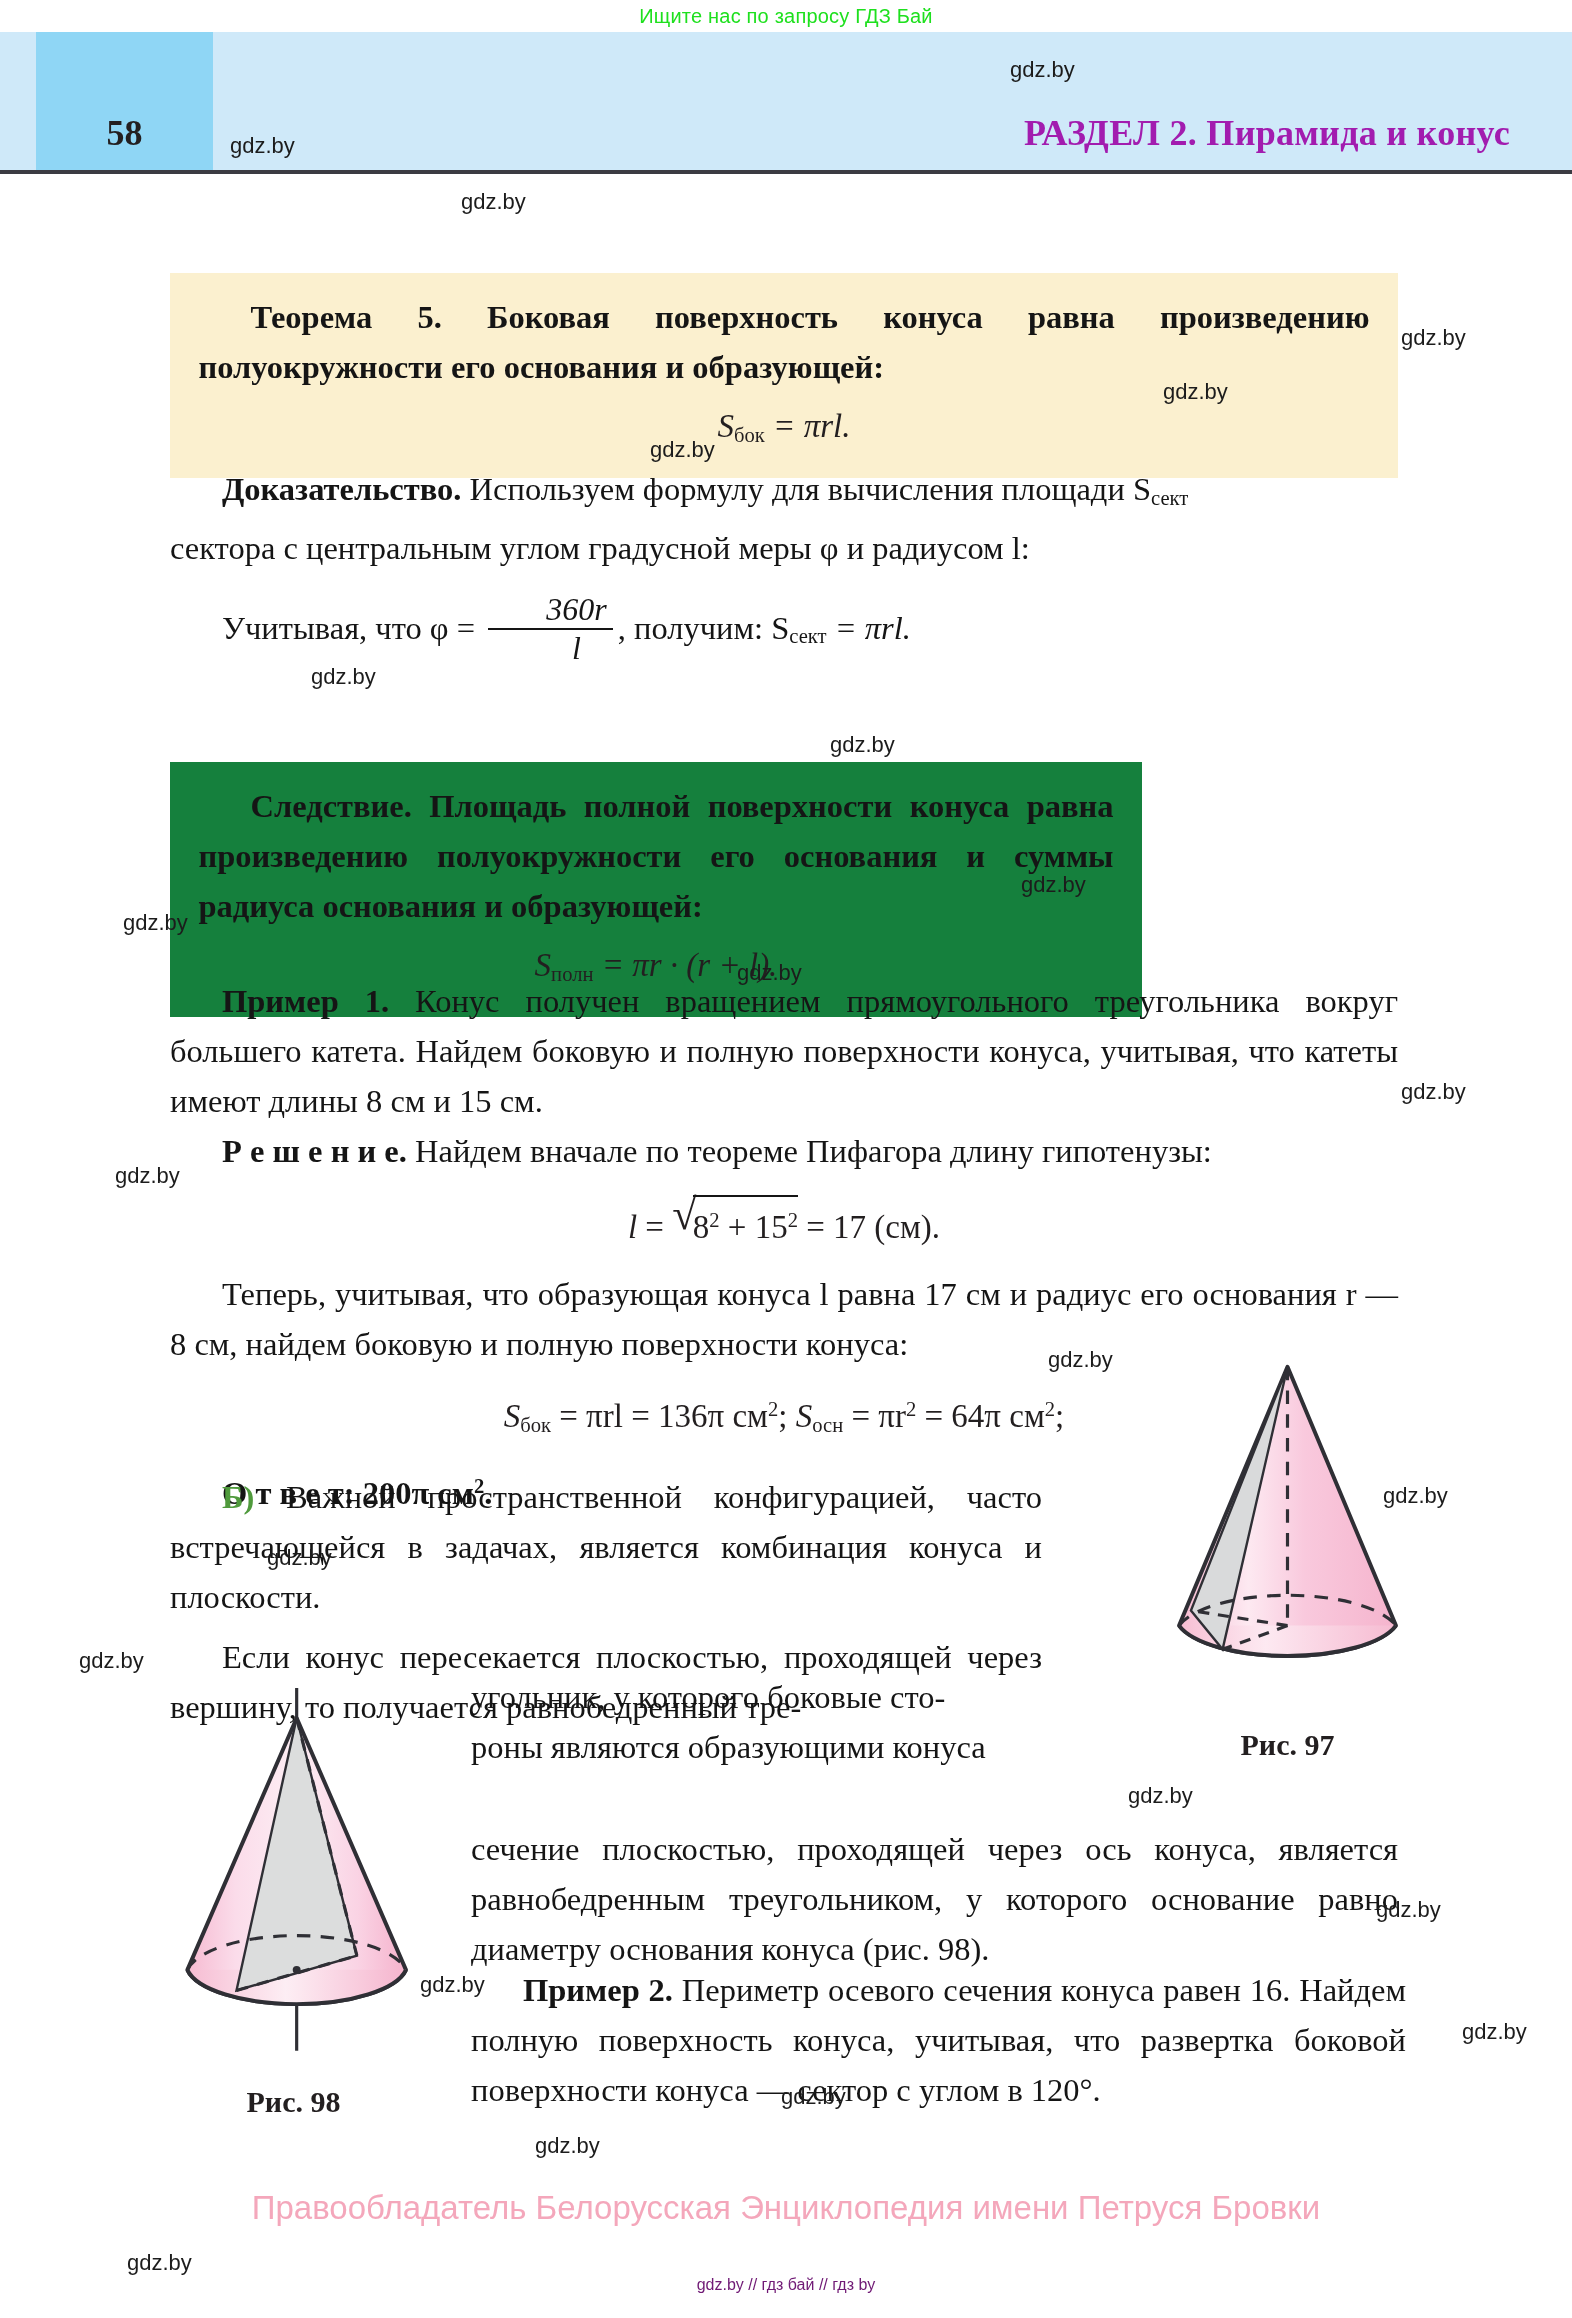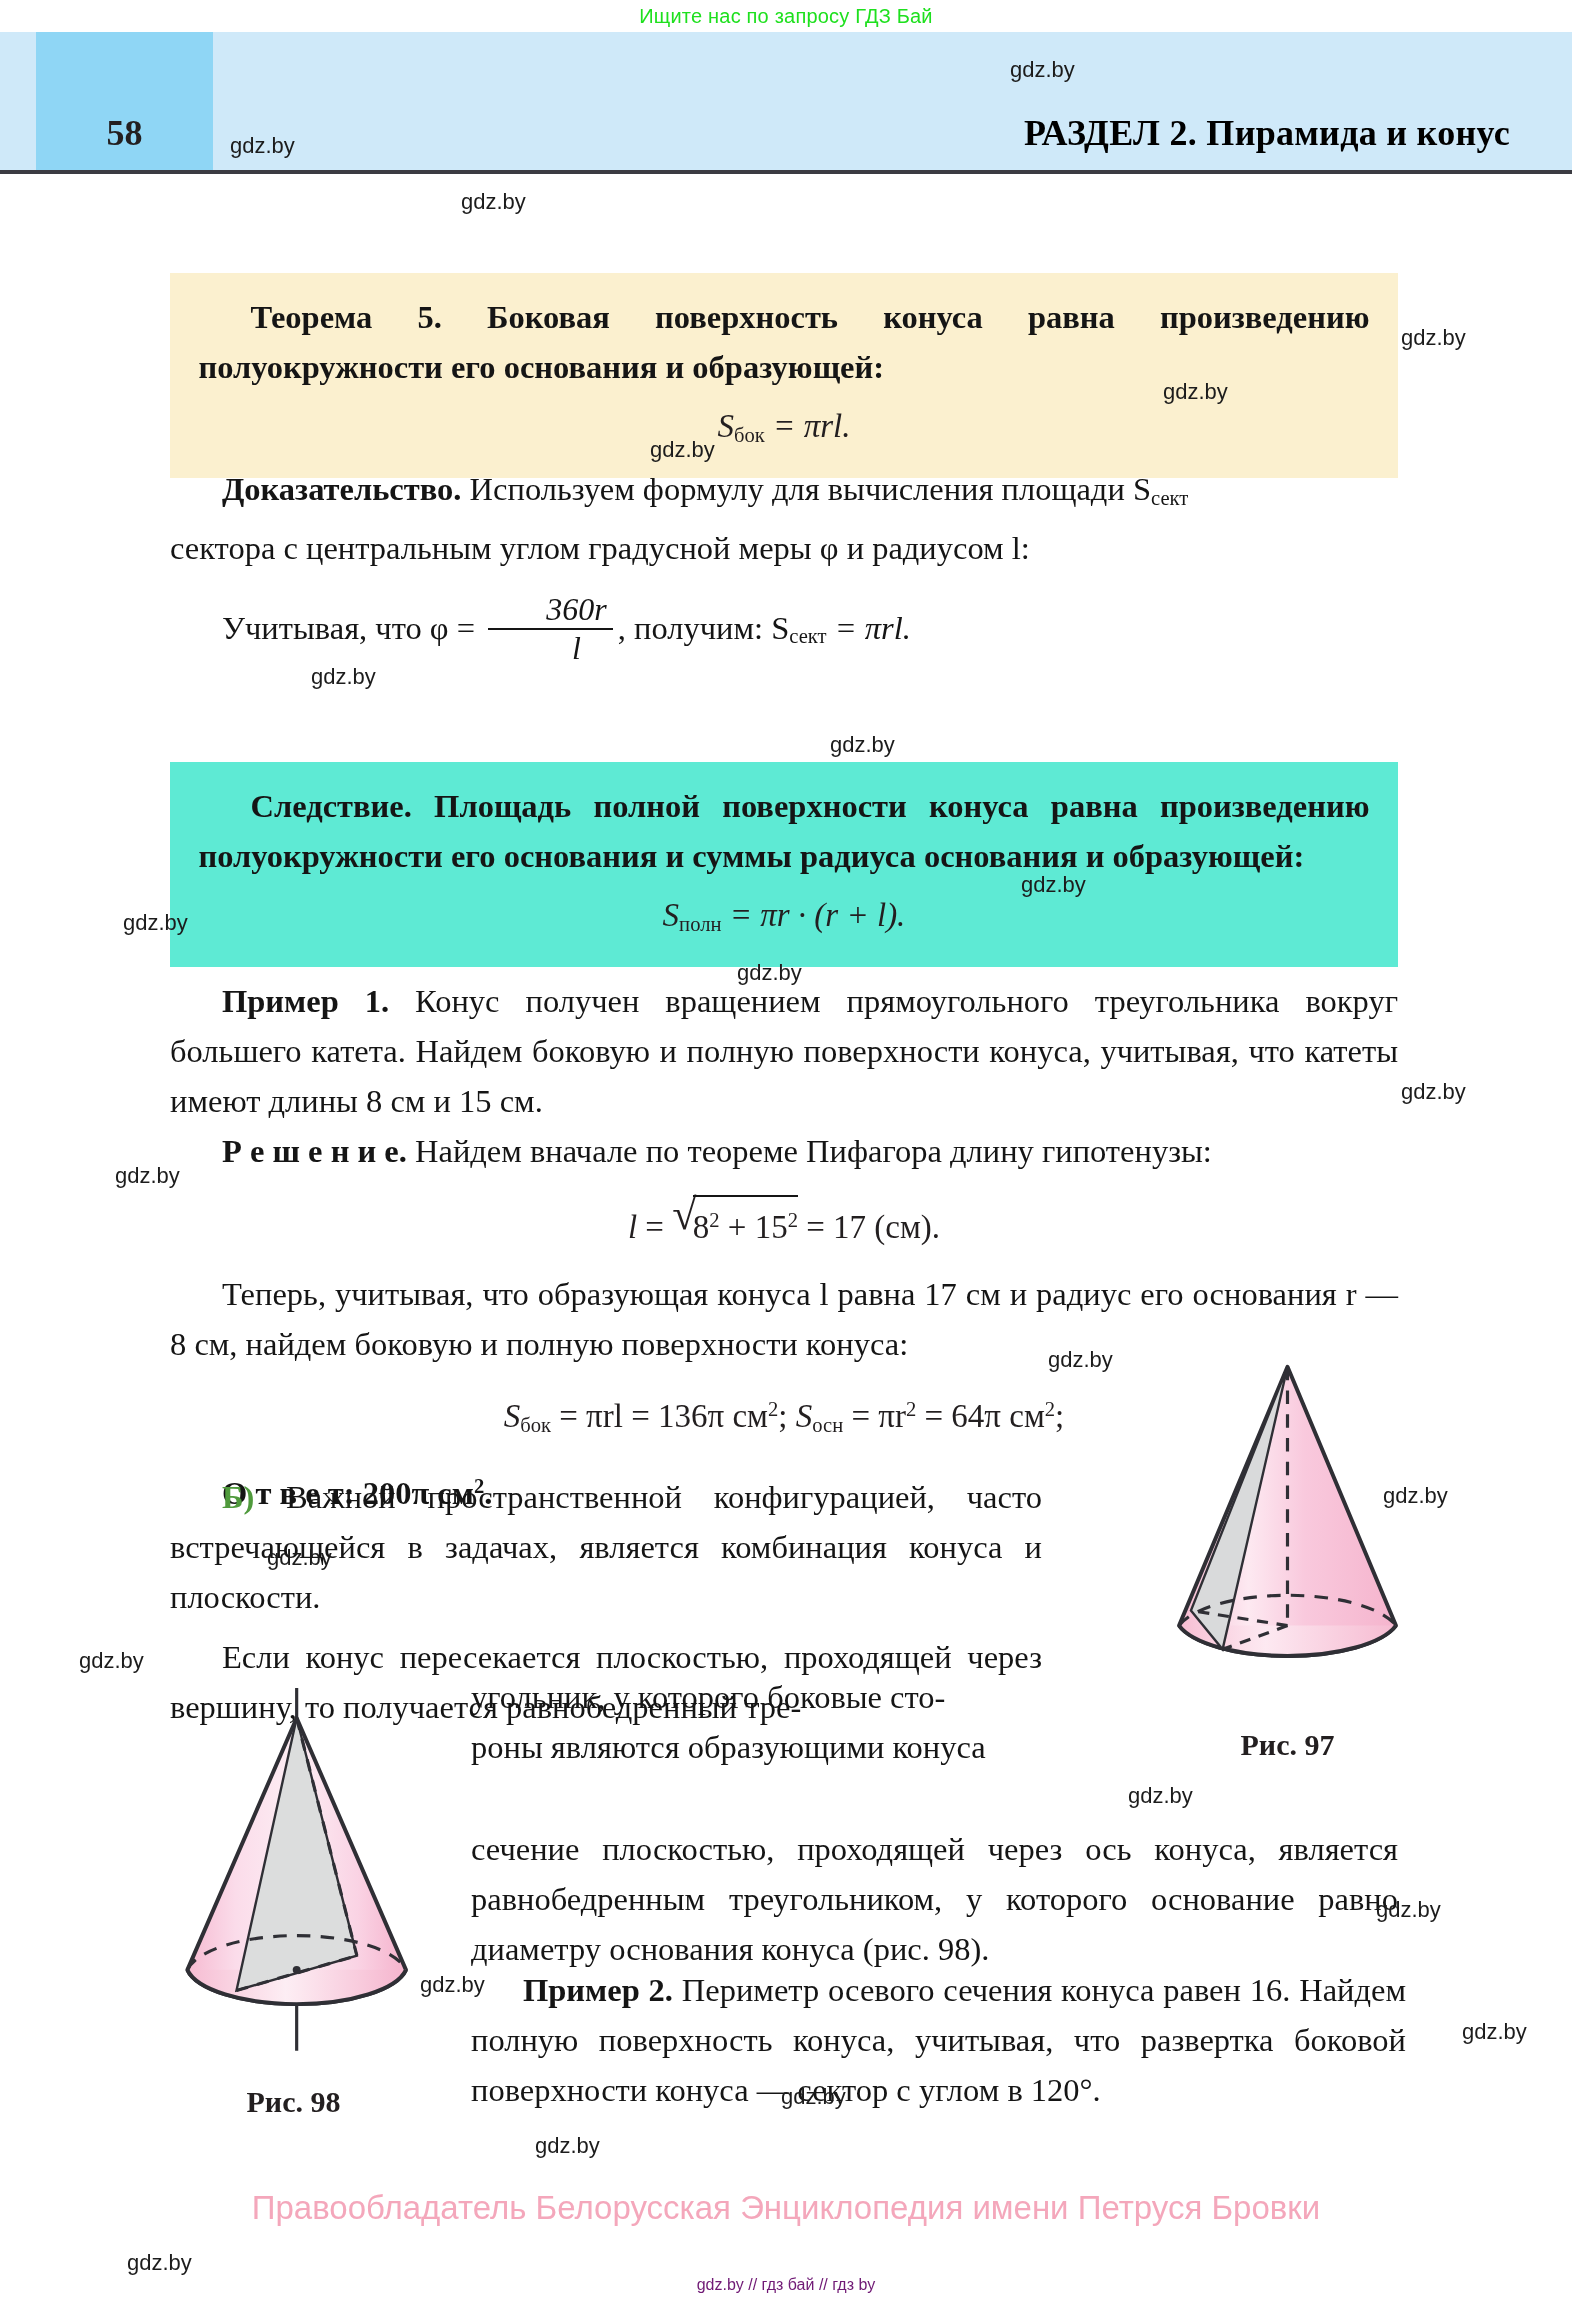--- a/index.html
+++ b/index.html
@@ -34,21 +34,21 @@
   .page-number{
     font-size:36px; font-weight:700; color:#231f20;
     font-family:"Liberation Serif", serif;
   }
   .header-title{
     position:absolute; top:32px; left:177px; width:1395px; height:139px;
     display:flex; align-items:flex-end; justify-content:flex-end;
     box-sizing:border-box; padding:0 62px 17.4px 0;
   }
   .header-title span{
-    font-size:36px; font-weight:700; color:#000000;
+    font-size:36px; font-weight:700; color:#a21caf;
     font-family:"Liberation Serif", serif; letter-spacing:0.3px;text-align:center;
   }
   .header-rule{
     position:absolute; top:170px; left:0; width:1572px; height:4px;
     background:#3b3b42;
   }
   p.para{
     margin:0;
     font-size:32.5px;
     line-height:50px;
@@ -60,22 +60,22 @@
   
   .box{
     box-sizing:border-box;
     padding:19px 28.5px 20.6px 28.5px;
   }
   .box-theorem{
     position:absolute; left:170px; top:273px; width:1228px;
     background:#fbf0cf;
   }
   .box-corollary{
-    position:absolute; left:170px; top:762px; width:1228px;
-    background:#5eead4;
+    position:absolute; left:170px; top:762px; width:972px;
+    background:#15803d;
   }
   .box .para{ font-weight:700; line-height:50px; }
   .box .lead{ font-weight:700; }
 
   
   .math-center{
     text-align:center; font-size:33px; line-height:46px; margin:0;
   }
   .mvar{ font-style:italic; }
   .sub{ font-size:20.6px; vertical-align:-0.22em; font-style:normal; }

